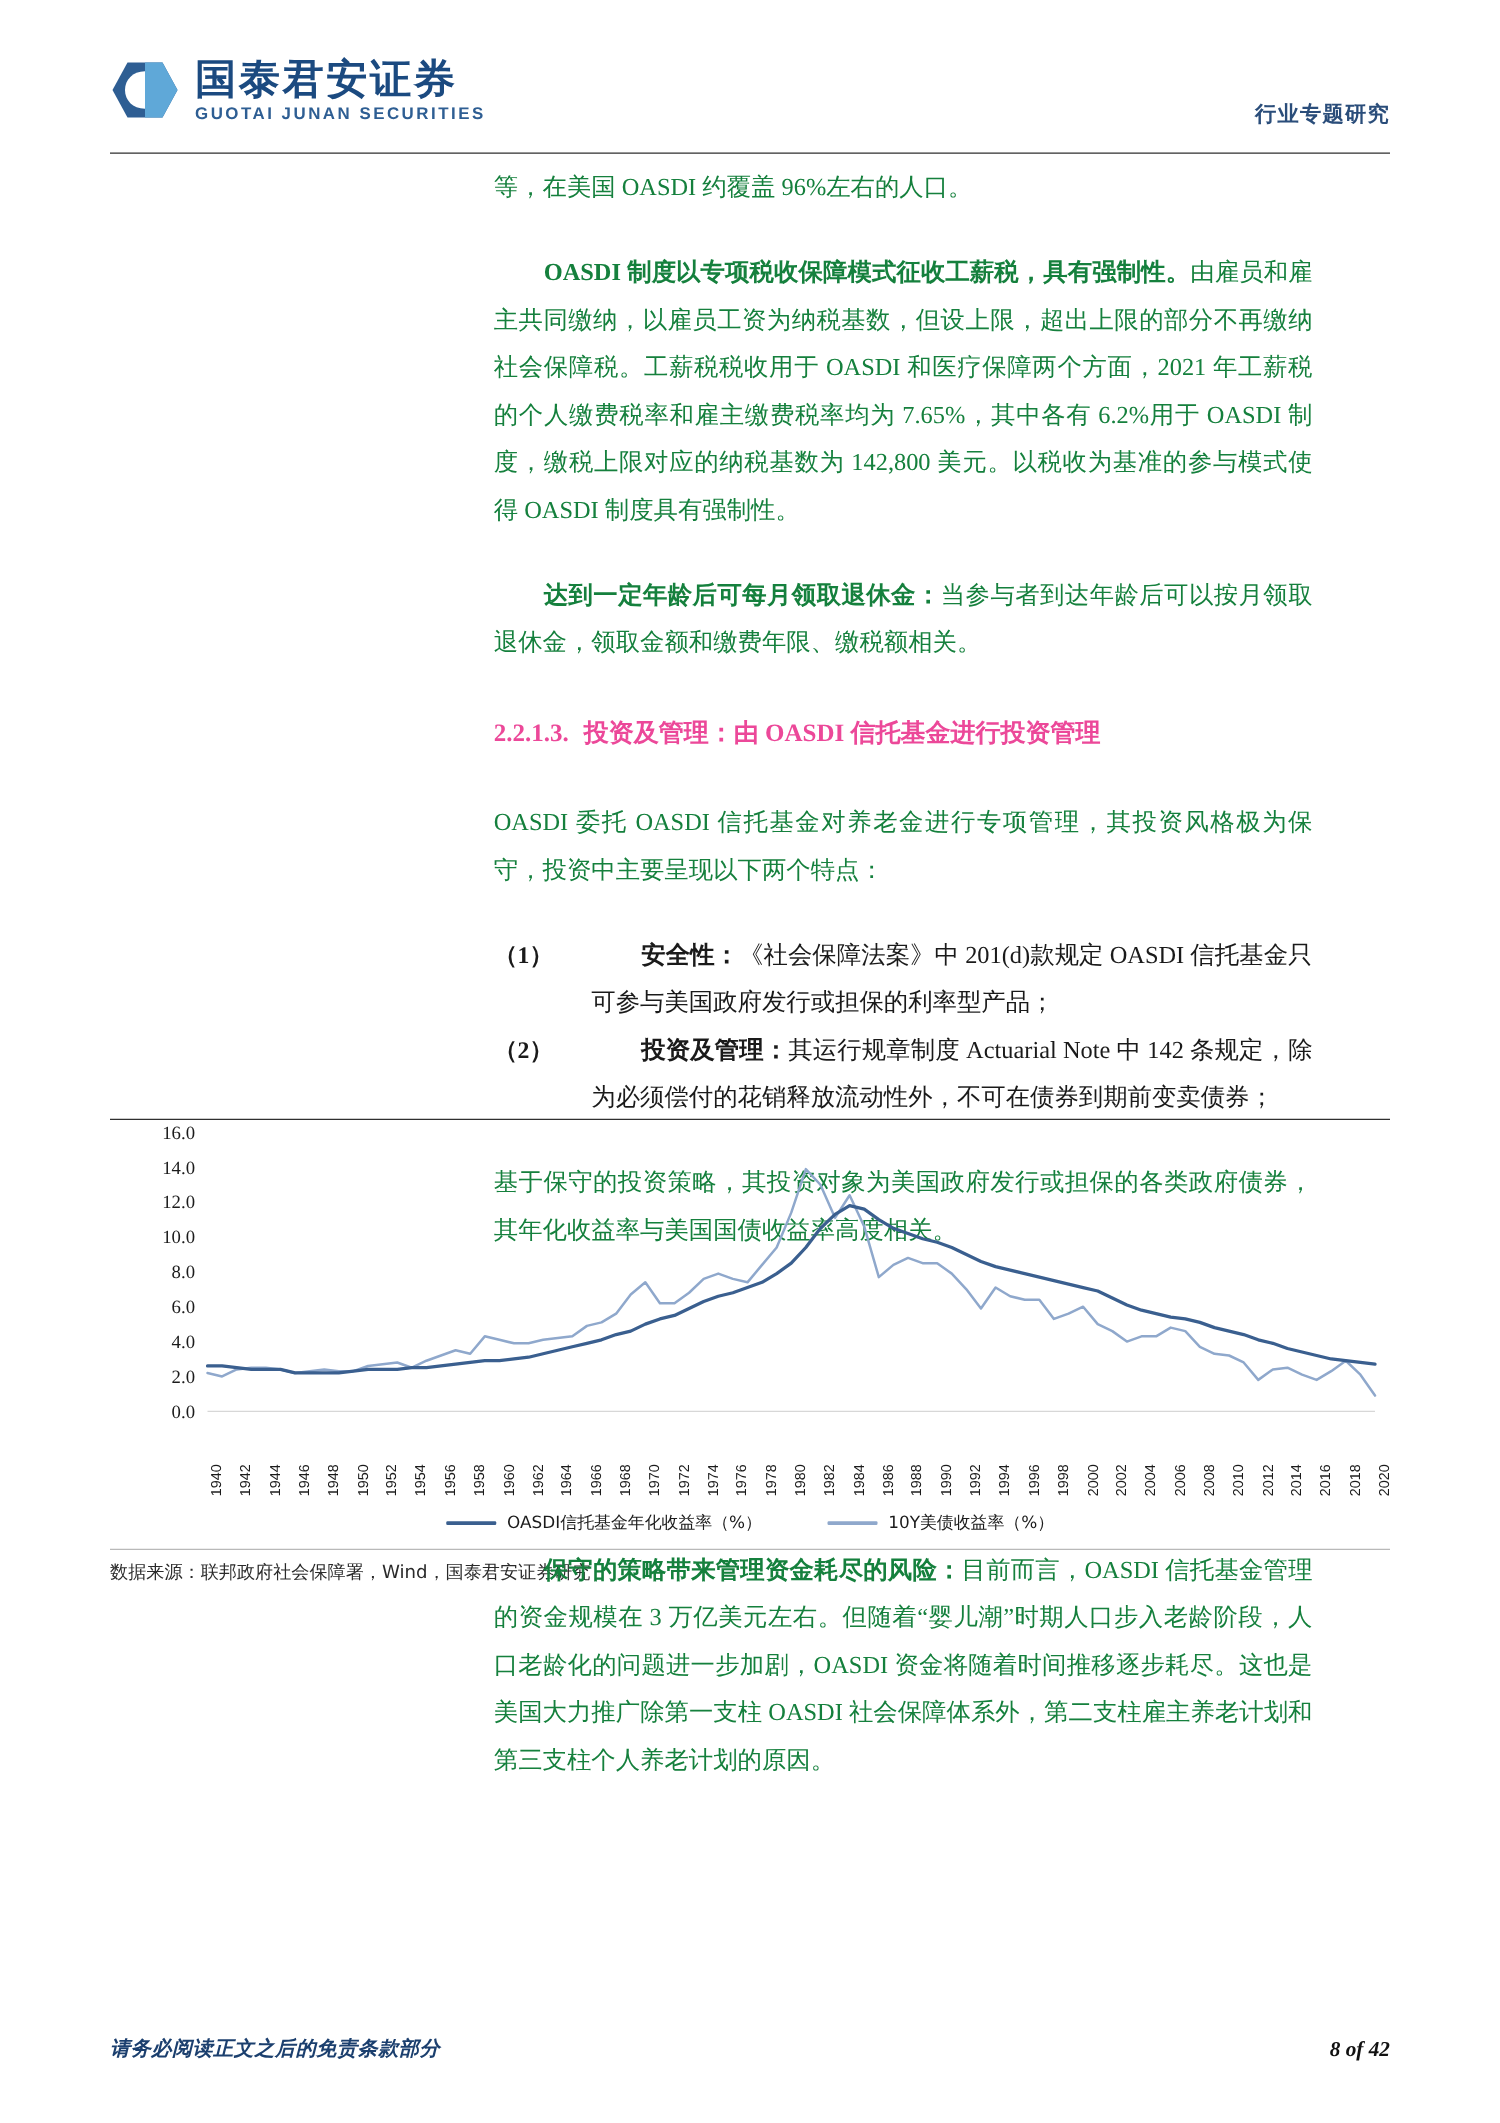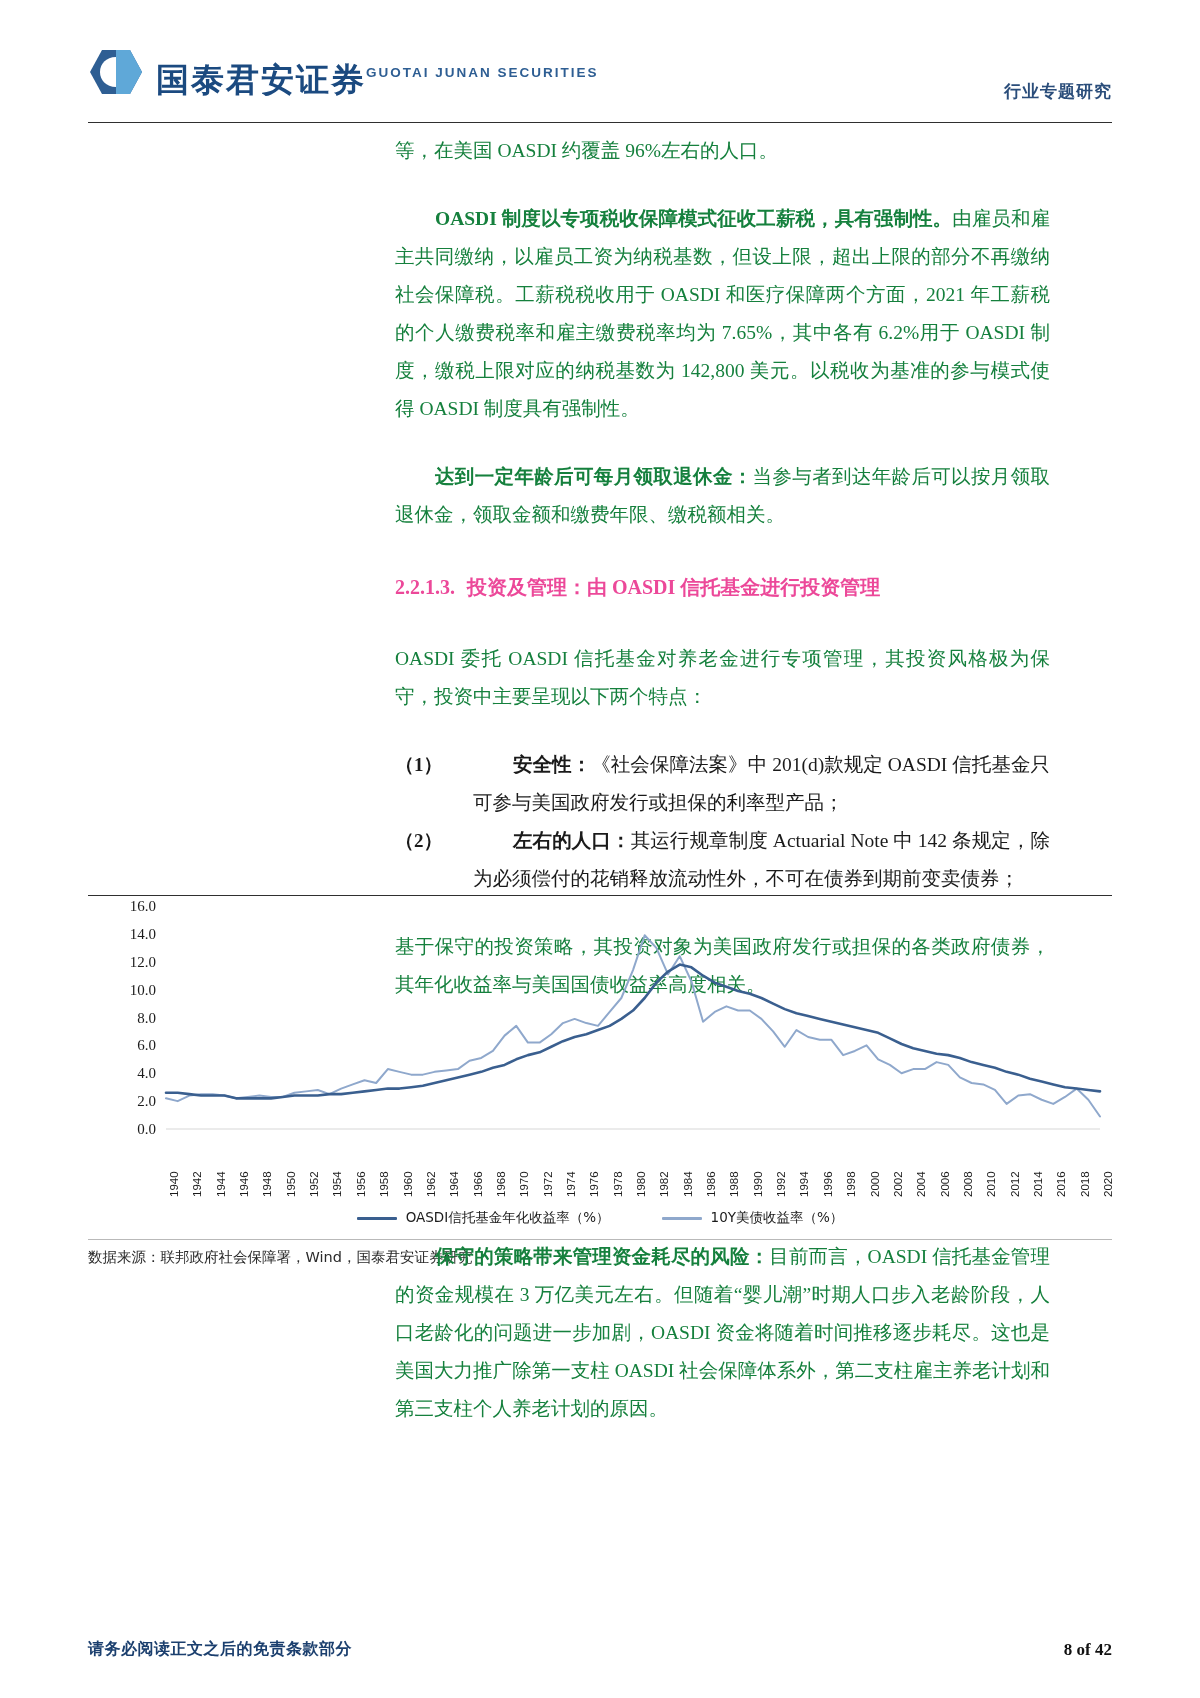--- a/index.html
+++ b/index.html
@@ -13,21 +13,21 @@
     overflow:hidden;
   }
   .page { position:relative; width:1200px; height:1698px; padding:0; }
 
   
   .header {
     position:absolute; left:88px; top:46px; width:1024px; height:72px;
   }
   .logo-wrap { position:absolute; left:0; top:0; display:flex; align-items:flex-end; gap:12px; }
   .logo-mark { width:56px; height:52px; position:relative; }
-  .logo-text-block { display:flex; flex-direction:row; justify-content:space-between; }
+  .logo-text-block { display:flex; flex-direction:column; justify-content:space-between; }
   .logo-cn {
     font-family:"DejaVu Sans", sans-serif;
     font-weight:bold; font-size:33px; letter-spacing:2px;
     color:#1b4a80; line-height:1.05;
   }
   .logo-en {
     font-family:"Liberation Sans", sans-serif;
     font-weight:bold; font-size:13.5px; letter-spacing:2.0px;
     color:#2e5e93; margin-top:2px;
   }
@@ -125,22 +125,22 @@
   }
 
   .fig-source {
     font-size:14.5px; color:#2a2a2a;
     font-family:"DejaVu Sans", sans-serif;
     padding-top:8px;
   }
 
   
   .footer {
-    position:absolute; left:88px; bottom:38px; width:1024px;
-    display:flex; justify-content:space-between; align-items:flex-end;
+    position:absolute; left:88px; bottom:48px; width:1024px;
+    display:flex; justify-content:space-between; align-items:flex-end;font-style:italic;
   }
   .footer-left {
     font-family:"DejaVu Sans", sans-serif;
     font-weight:bold; font-size:16px; color:#1b3f6e;
     letter-spacing:0.5px;
   }
   .footer-right {
     font-family:"Liberation Serif", serif;
     font-weight:bold; font-size:17px; color:#111;
   }
@@ -190,21 +190,21 @@
 
     <div class="gap-md"></div>
 
     <ul class="numlist">
       <li>
         <span class="marker">（1）</span>
         <span class="li-body"><b class="lead">安全性：</b><span>《社会保障法案》中 201(d)款规定 OASDI 信托基金只可参与美国政府发行或担保的利率型产品；</span></span>
       </li>
       <li>
         <span class="marker">（2）</span>
-        <span class="li-body"><b class="lead">左右的人口：</b><span>其运行规章制度 Actuarial Note 中 142 条规定，除为必须偿付的花销释放流动性外，不可在债券到期前变卖债券；</span></span>
+        <span class="li-body"><b class="lead">投资及管理：</b><span>其运行规章制度 Actuarial Note 中 142 条规定，除为必须偿付的花销释放流动性外，不可在债券到期前变卖债券；</span></span>
       </li>
     </ul>
 
     <div class="gap-md"></div>
 
     <p class="para">基于保守的投资策略，其投资对象为美国政府发行或担保的各类政府债券，其年化收益率与美国国债收益率高度相关。</p>
   </div>
 
   <div class="figure">
     <div class="fig-rule-top"></div>

